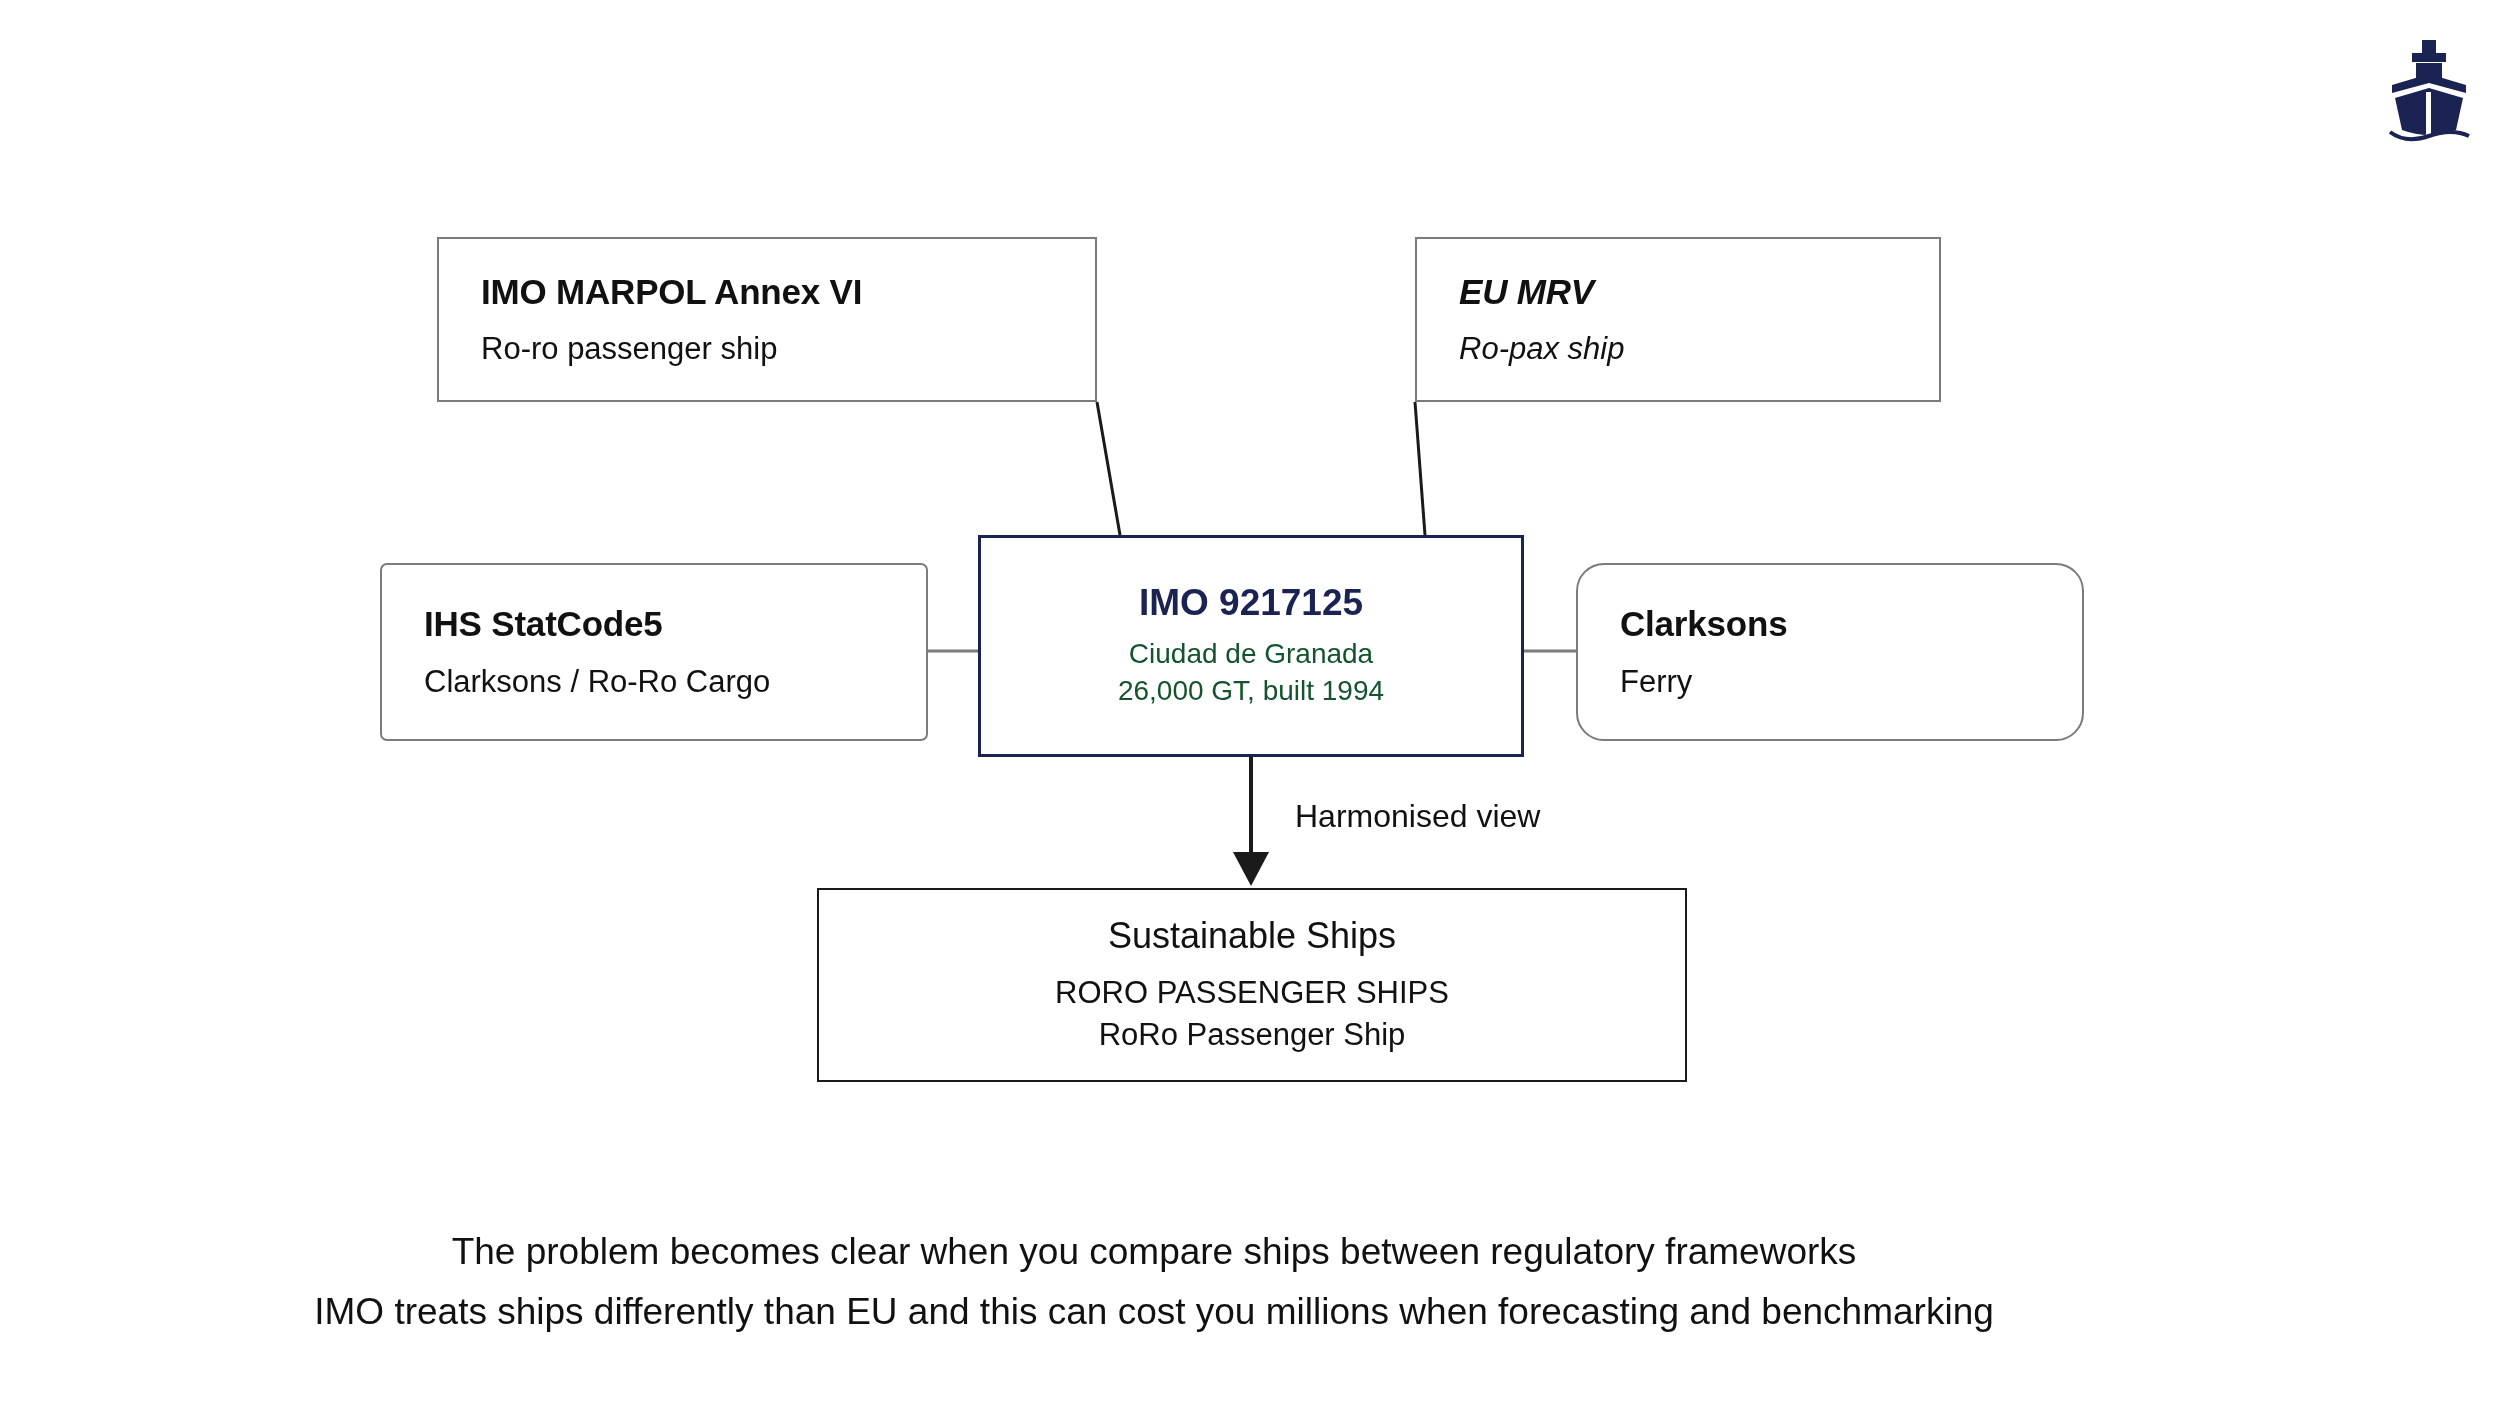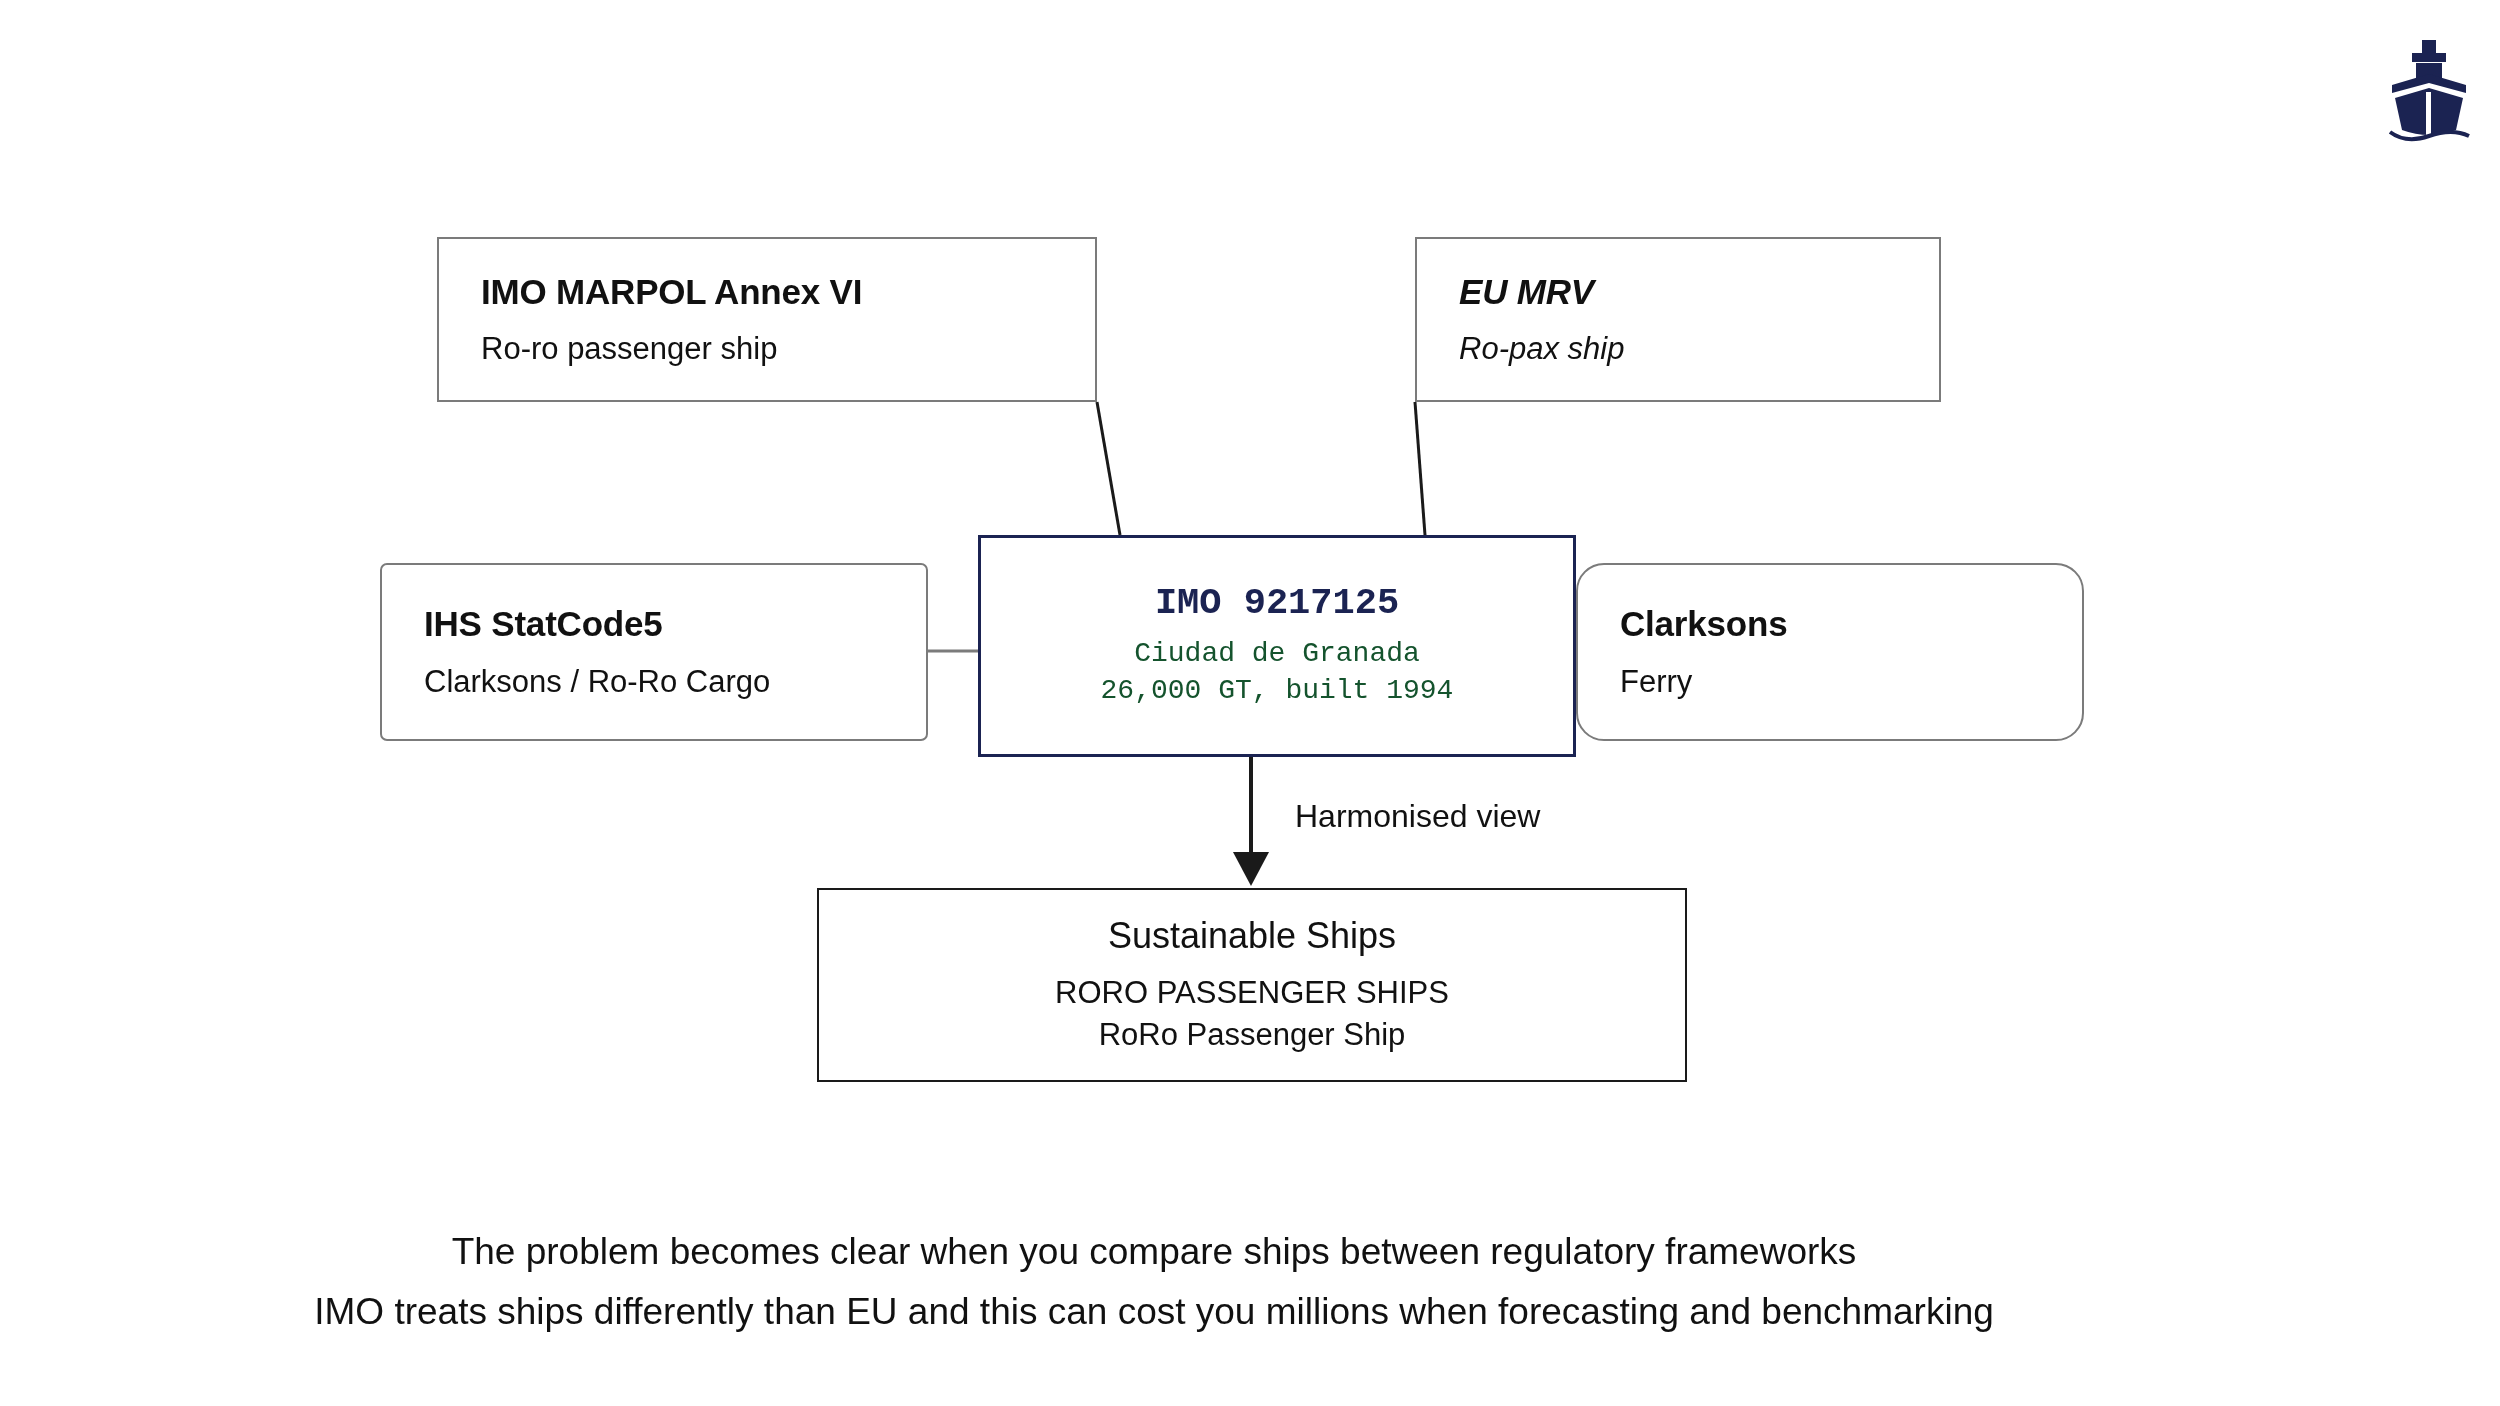--- a/index.html
+++ b/index.html
@@ -75,27 +75,26 @@
   
   #node-marpol   { left: 437px;  top: 237px;  width: 660px; height: 165px; }
   #node-eumrv    { left: 1415px; top: 237px;  width: 526px; height: 165px; font-style: italic; }
   #node-ihs      { left: 380px;  top: 563px;  width: 548px; height: 178px; border-radius: 7px; }
   #node-clarksons{ left: 1576px; top: 563px;  width: 508px; height: 178px; border-radius: 28px; }
 
   
   #node-vessel {
     left: 978px;
     top: 535px;
-    width: 598px;
+    width: 546px;
     height: 222px;
     border: 3px solid #1b2352;
     align-items: center;
     text-align: center;
     justify-content: center;
-    font-family: Liberation Mono, monospace;
   }
   #node-vessel .vessel-imo {
     font-weight: bold;
     font-size: 37px;
     color: #1b2352;
     line-height: 1.15;
     margin-bottom: 12px;
   }
   #node-vessel .vessel-line {
     font-weight: normal;

